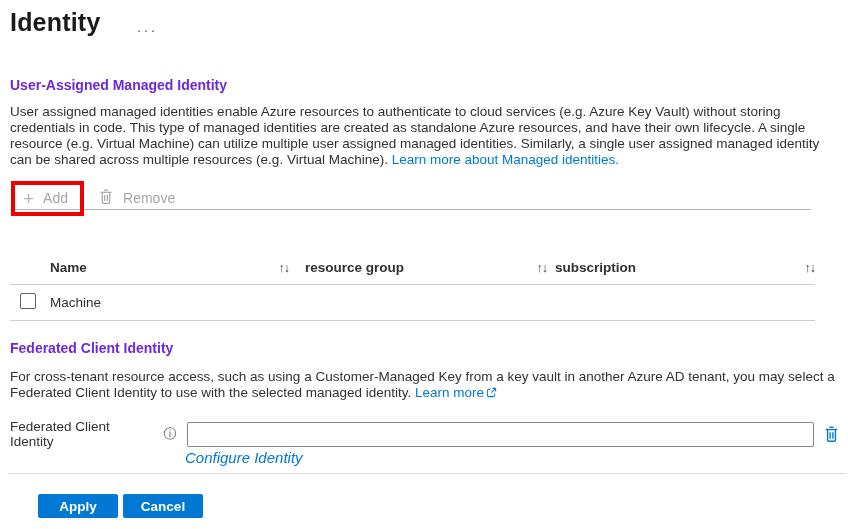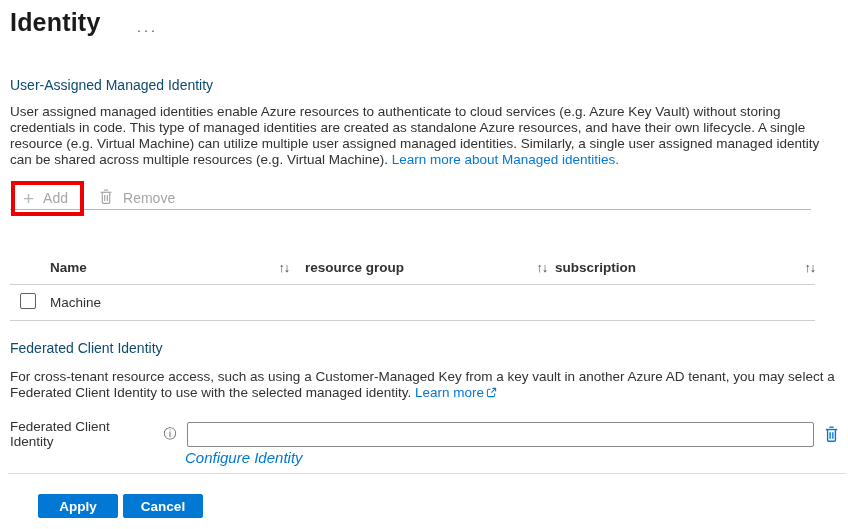--- a/index.html
+++ b/index.html
@@ -11,21 +11,21 @@
     overflow: hidden;
   }
   .page { padding: 8px 8px 0 10px; }
 
   
   .title-row { display: flex; align-items: flex-end; gap: 36px; }
   .page-title { font-size: 25px; font-weight: 700; color: #1b1a19; letter-spacing: .2px; }
   .more-options { color: #605e5c; font-size: 15px; letter-spacing: 2px; line-height: 1; cursor: pointer; margin-top: 8px; }
 
   
-  .section-heading { font-size: 14px; font-weight: 400; color: #0c4a6e; }
+  .section-heading { font-size: 14px; font-weight: 700; color: #6d28d9; }
   .uami-heading { margin-top: 40px; }
 
   
   .para { font-size: 13.5px; line-height: 16px; color: #323130; width: 833px; }
   .uami-para { margin-top: 11px; }
   .link { color: #0078d4; text-decoration: none; cursor: pointer; }
   .ext-link-icon { display: inline-block; vertical-align: -1px; margin-left: 2px; color: #0078d4; }
 
   
   .toolbar { display: flex; align-items: center; margin-top: 12px; height: 36px; }

